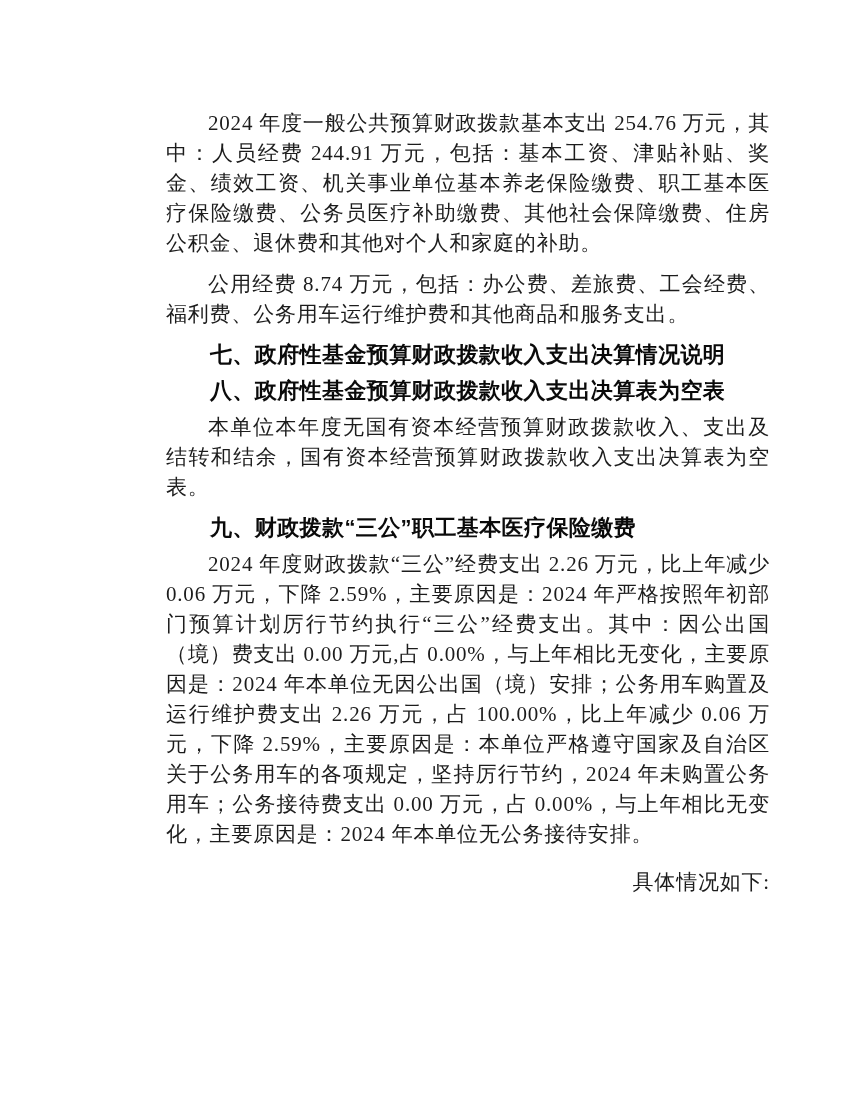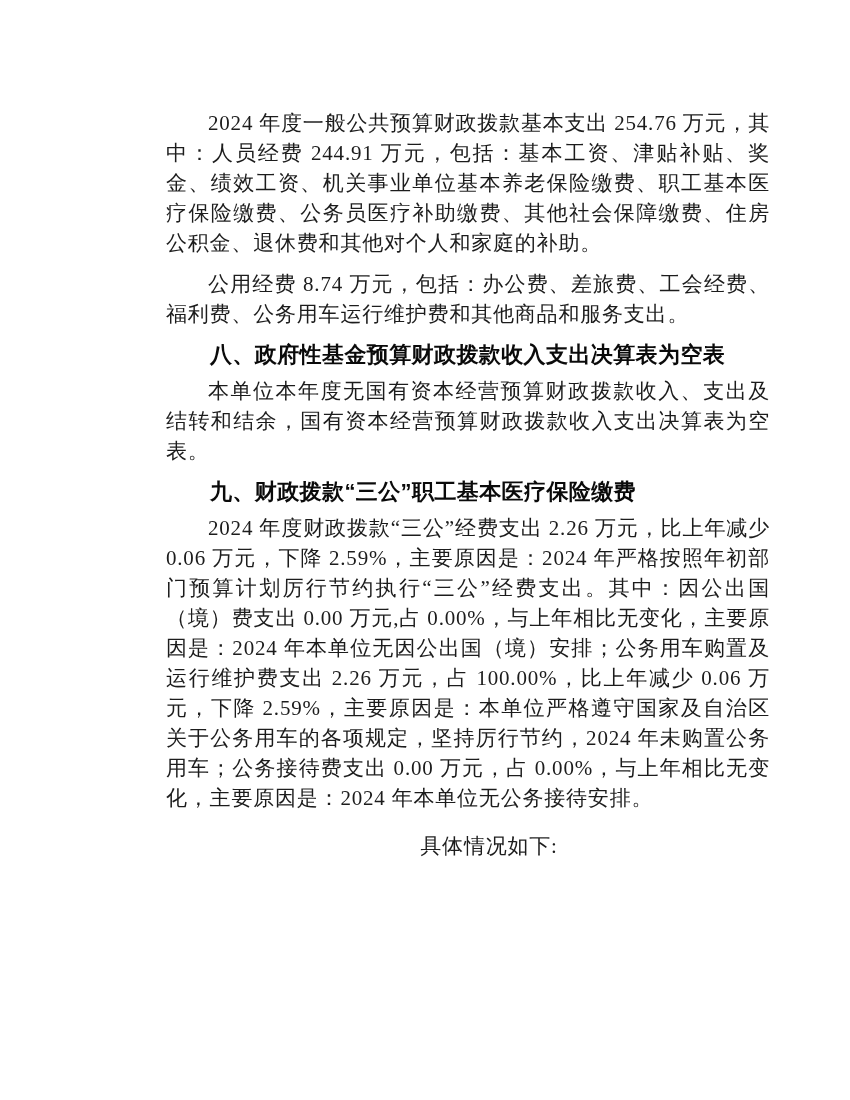--- a/index.html
+++ b/index.html
@@ -37,29 +37,30 @@
     font-size: 22px;
     line-height: 30px;
     font-weight: bold;
     color: #0a0a0a;
     text-indent: 2em;
     letter-spacing: 0.4px;
     margin: 4px 0 6px 0;
   }
   .content .body-text:last-child {
     margin-top: 18px;
-    text-align: center;
+    text-align: right;
   }
 </style>
 </head>
 <body>
 
 <div class="page">
   <main class="content">
       <p class="body-text">2024 年度一般公共预算财政拨款基本支出 254.76 万元，其中：人员经费 244.91 万元，包括：基本工资、津贴补贴、奖金、绩效工资、机关事业单位基本养老保险缴费、职工基本医疗保险缴费、公务员医疗补助缴费、其他社会保障缴费、住房公积金、退休费和其他对个人和家庭的补助。</p>
       <p class="body-text">公用经费 8.74 万元，包括：办公费、差旅费、工会经费、福利费、公务用车运行维护费和其他商品和服务支出。</p>
+      <h2 class="heading">七、政府性基金预算财政拨款收入支出决算情况说明</h2>
       <h2 class="heading">八、政府性基金预算财政拨款收入支出决算表为空表</h2>
       <p class="body-text">本单位本年度无国有资本经营预算财政拨款收入、支出及结转和结余，国有资本经营预算财政拨款收入支出决算表为空表。</p>
       <h2 class="heading">九、财政拨款“三公”职工基本医疗保险缴费</h2>
       <p class="body-text">2024 年度财政拨款“三公”经费支出 2.26 万元，比上年减少 0.06 万元，下降 2.59%，主要原因是：2024 年严格按照年初部门预算计划厉行节约执行“三公”经费支出。其中：因公出国（境）费支出 0.00 万元,占 0.00%，与上年相比无变化，主要原因是：2024 年本单位无因公出国（境）安排；公务用车购置及运行维护费支出 2.26 万元，占 100.00%，比上年减少 0.06 万元，下降 2.59%，主要原因是：本单位严格遵守国家及自治区关于公务用车的各项规定，坚持厉行节约，2024 年未购置公务用车；公务接待费支出 0.00 万元，占 0.00%，与上年相比无变化，主要原因是：2024 年本单位无公务接待安排。</p>
       <p class="body-text">具体情况如下:</p>
     </main>
 </div>
 
 </body></html>

